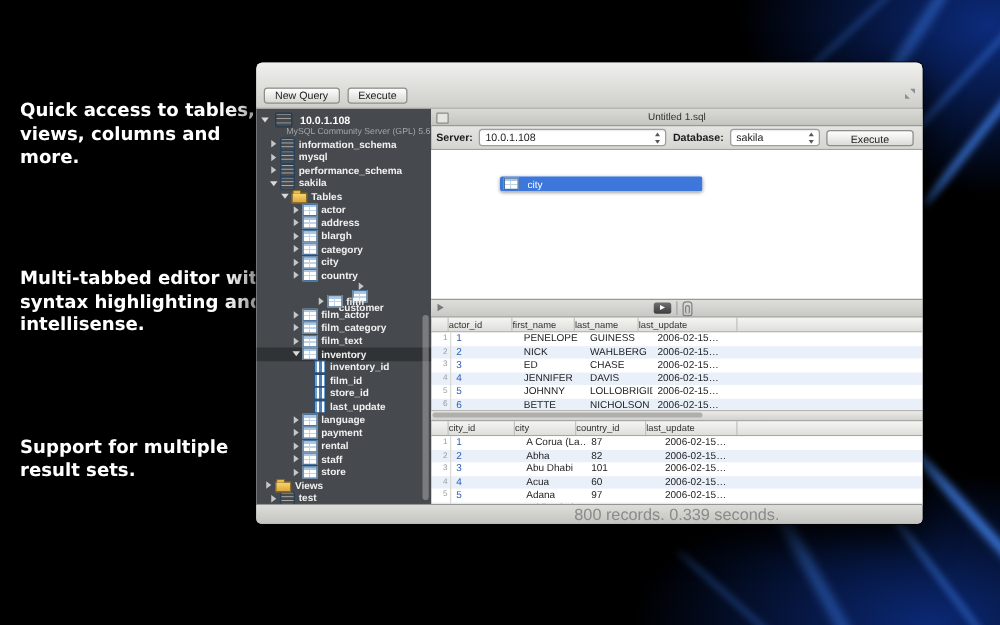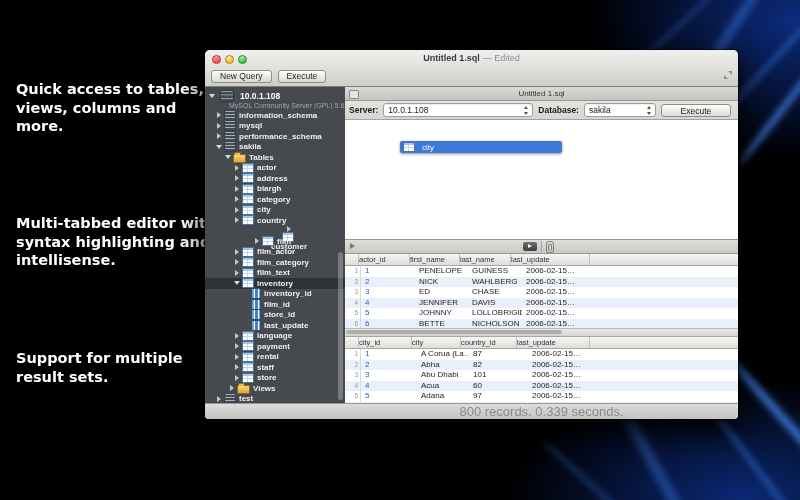--- a/index.html
+++ b/index.html
@@ -178,28 +178,20 @@
   <div class="streak s7"></div>
   <div class="streak s8"></div>
 </div>
 
 <div class="caption cap1">Quick access to tables, views, columns and more.</div>
 <div class="caption cap2">Multi-tabbed editor with syntax highlighting and intellisense.</div>
 <div class="caption cap3">Support for multiple result sets.</div>
 
 <div class="window">
   <div class="chrome">
-    <div class="titlebar">
-      <div class="lights">
-        <span class="light lr"></span>
-        <span class="light ly"></span>
-        <span class="light lg"></span>
-      </div>
-      <div class="title"><span>Untitled 1.sql</span><span class="suffix">— Edited</span></div>
-    </div>
     <div class="tbtns">
       <button class="mbtn">New Query</button>
       <button class="mbtn">Execute</button>
     </div>
     <span class="grow"></span>
   </div>
 
   <div class="main">
     <div class="sidebar">
       <div class="sb-header">
@@ -334,21 +326,21 @@
           <div class="tree-row" style="padding-left: 28px;">
             <span class="arrow right"></span>
             <span class="ic ic-table"></span>
             <span class="tree-label">staff</span>
           </div>
           <div class="tree-row" style="padding-left: 28px;">
             <span class="arrow right"></span>
             <span class="ic ic-table"></span>
             <span class="tree-label">store</span>
           </div>
-          <div class="tree-row" style="padding-left: 23px;">
+          <div class="tree-row" style="padding-left: 6px;">
             <span class="arrow right"></span>
             <span class="ic ic-folder"></span>
             <span class="tree-label">Views</span>
           </div>
           <div class="tree-row" style="padding-left: 10px;">
             <span class="arrow right"></span>
             <span class="ic ic-database"></span>
             <span class="tree-label">test</span>
           </div>
         </div>

